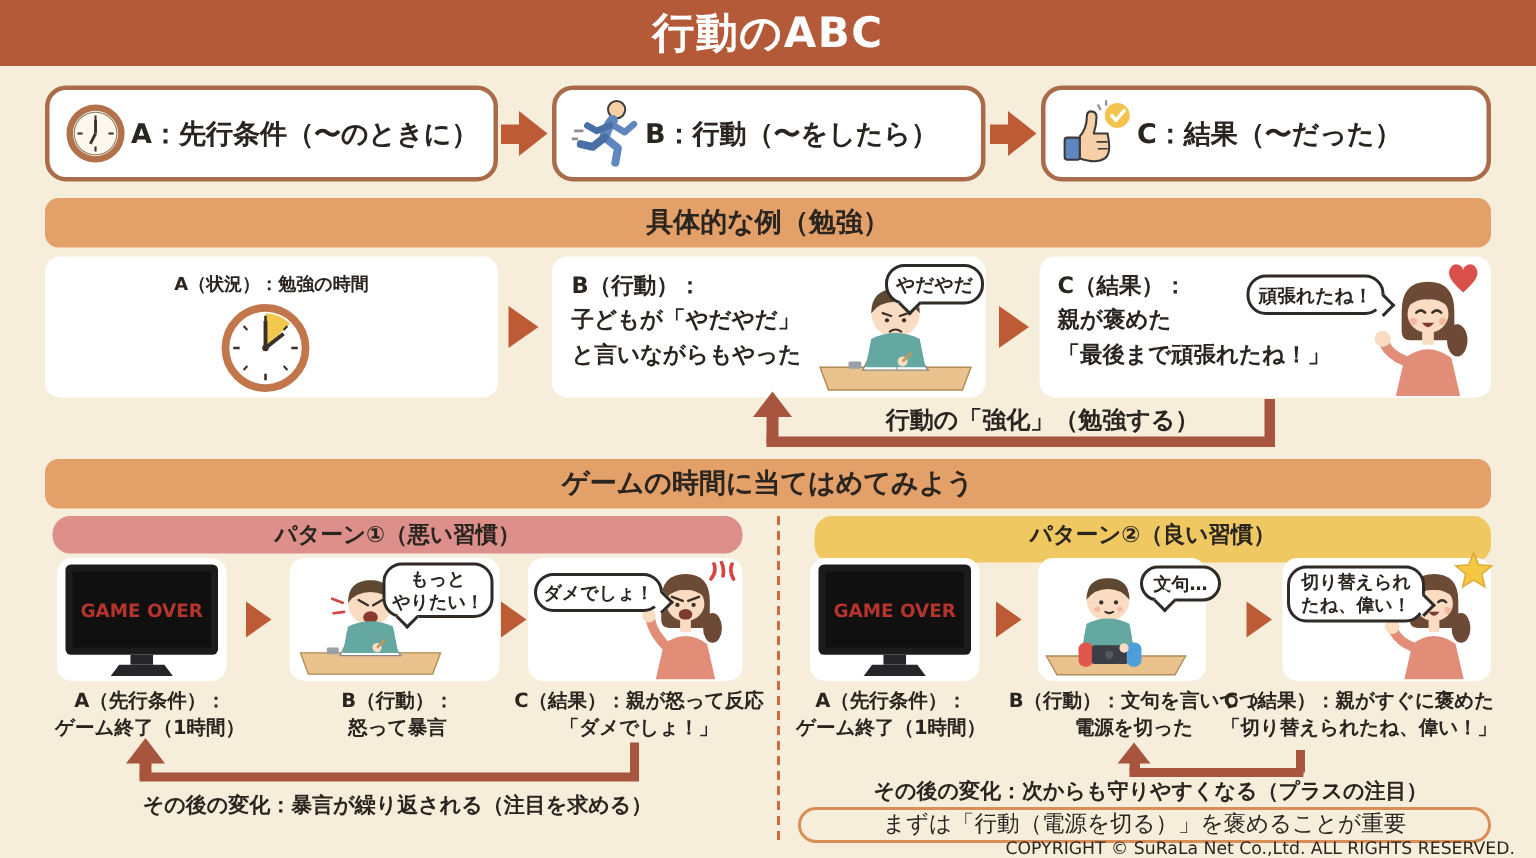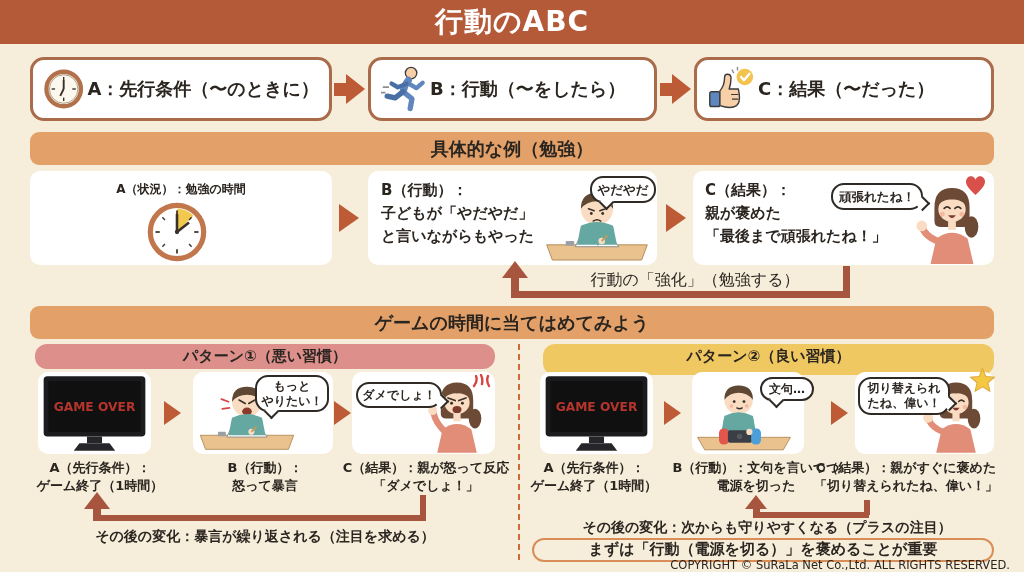--- a/index.html
+++ b/index.html
@@ -19,34 +19,34 @@
   .band{background:#E3A169;border-radius:9px;text-align:center;font-weight:bold;font-size:18px;line-height:33px}
   .panel{background:#fff;border-radius:10px}
   .tri{width:0;height:0;border-top:14px solid transparent;border-bottom:14px solid transparent;
        border-left:20px solid #BC5B35}
   .tri.sm{border-top-width:12px;border-bottom-width:12px;border-left-width:17px}
   .t15{font-size:15px;font-weight:bold;line-height:23px}
   .fb{background:#A8553F}
   .fb-head{width:0;height:0;border-left:13px solid transparent;border-right:13px solid transparent;
            border-bottom:17px solid #A8553F}
   .fb-head.sm{border-left-width:11px;border-right-width:11px;border-bottom-width:14px}
-  .reinforce-lbl{font-size:16px;font-weight:normal;text-align:center}
+  .reinforce-lbl{font-size:16px;font-weight:bold;text-align:center}
   .ph{border-radius:12px;text-align:center;font-weight:bold;font-size:15px;line-height:25px}
   .divider{border-left:2px dashed #CE6B3E}
   .bubble{position:absolute;background:#fff;border:2px solid #2F2A26;border-radius:13px;font-weight:bold;
           text-align:center;z-index:5;display:flex;flex-direction:column;justify-content:center}
   .bubble span{display:block;line-height:15px}
   .bubble::after{content:"";position:absolute;width:9px;height:9px;background:#fff;
                  border-left:2px solid #2F2A26;border-bottom:2px solid #2F2A26}
   .tail-bl::after{left:9px;bottom:-6.5px;transform:rotate(-45deg)}
   .tail-r::after{right:-6.5px;top:55%;transform:rotate(-135deg)}
   .plabel{font-size:13px;font-weight:bold;text-align:center;line-height:17.5px}
   .plabel span{display:block}
   .note{font-size:14px;font-weight:bold;text-align:center;white-space:nowrap}
-  .keybox{border:2.5px solid #D98E57;border-radius:12px;text-align:center;font-weight:bold;
+  .keybox{border:2.5px solid #D98E57;border-radius:12px;text-align:center;font-weight:normal;
           font-size:15px;line-height:19px}
   .copyright{font-size:11.5px;color:#2B2520;white-space:nowrap}
   .l2{display:block}
 </style>
 </head>
 <body>
 
 <div id="stage">
 
   <div class="abs title-bar">行動のABC</div>

